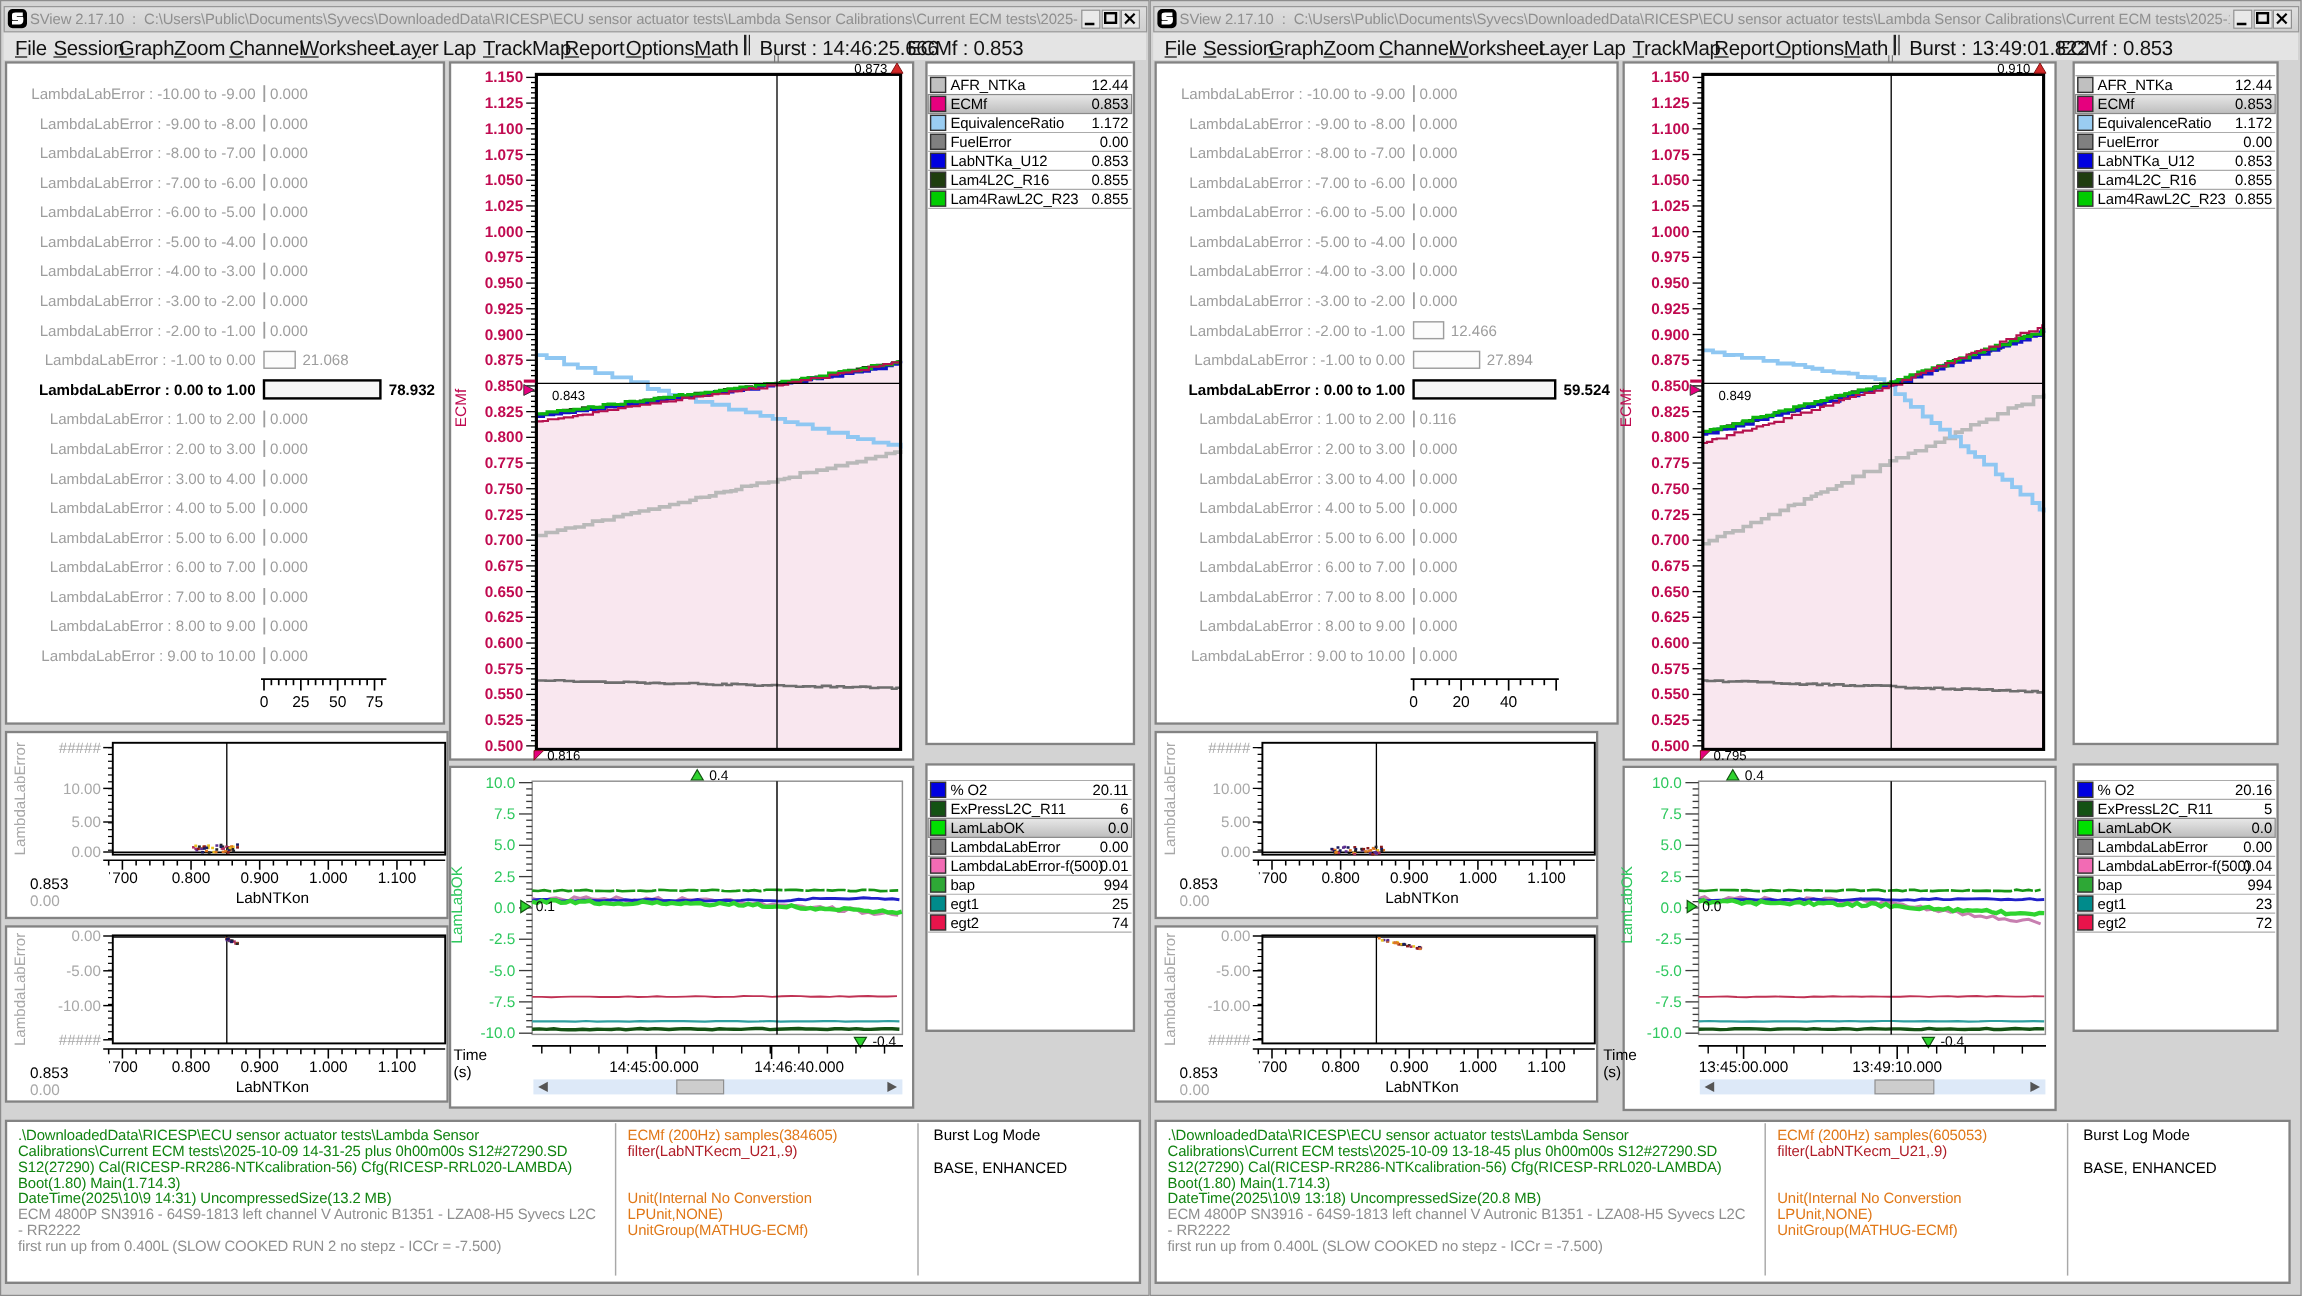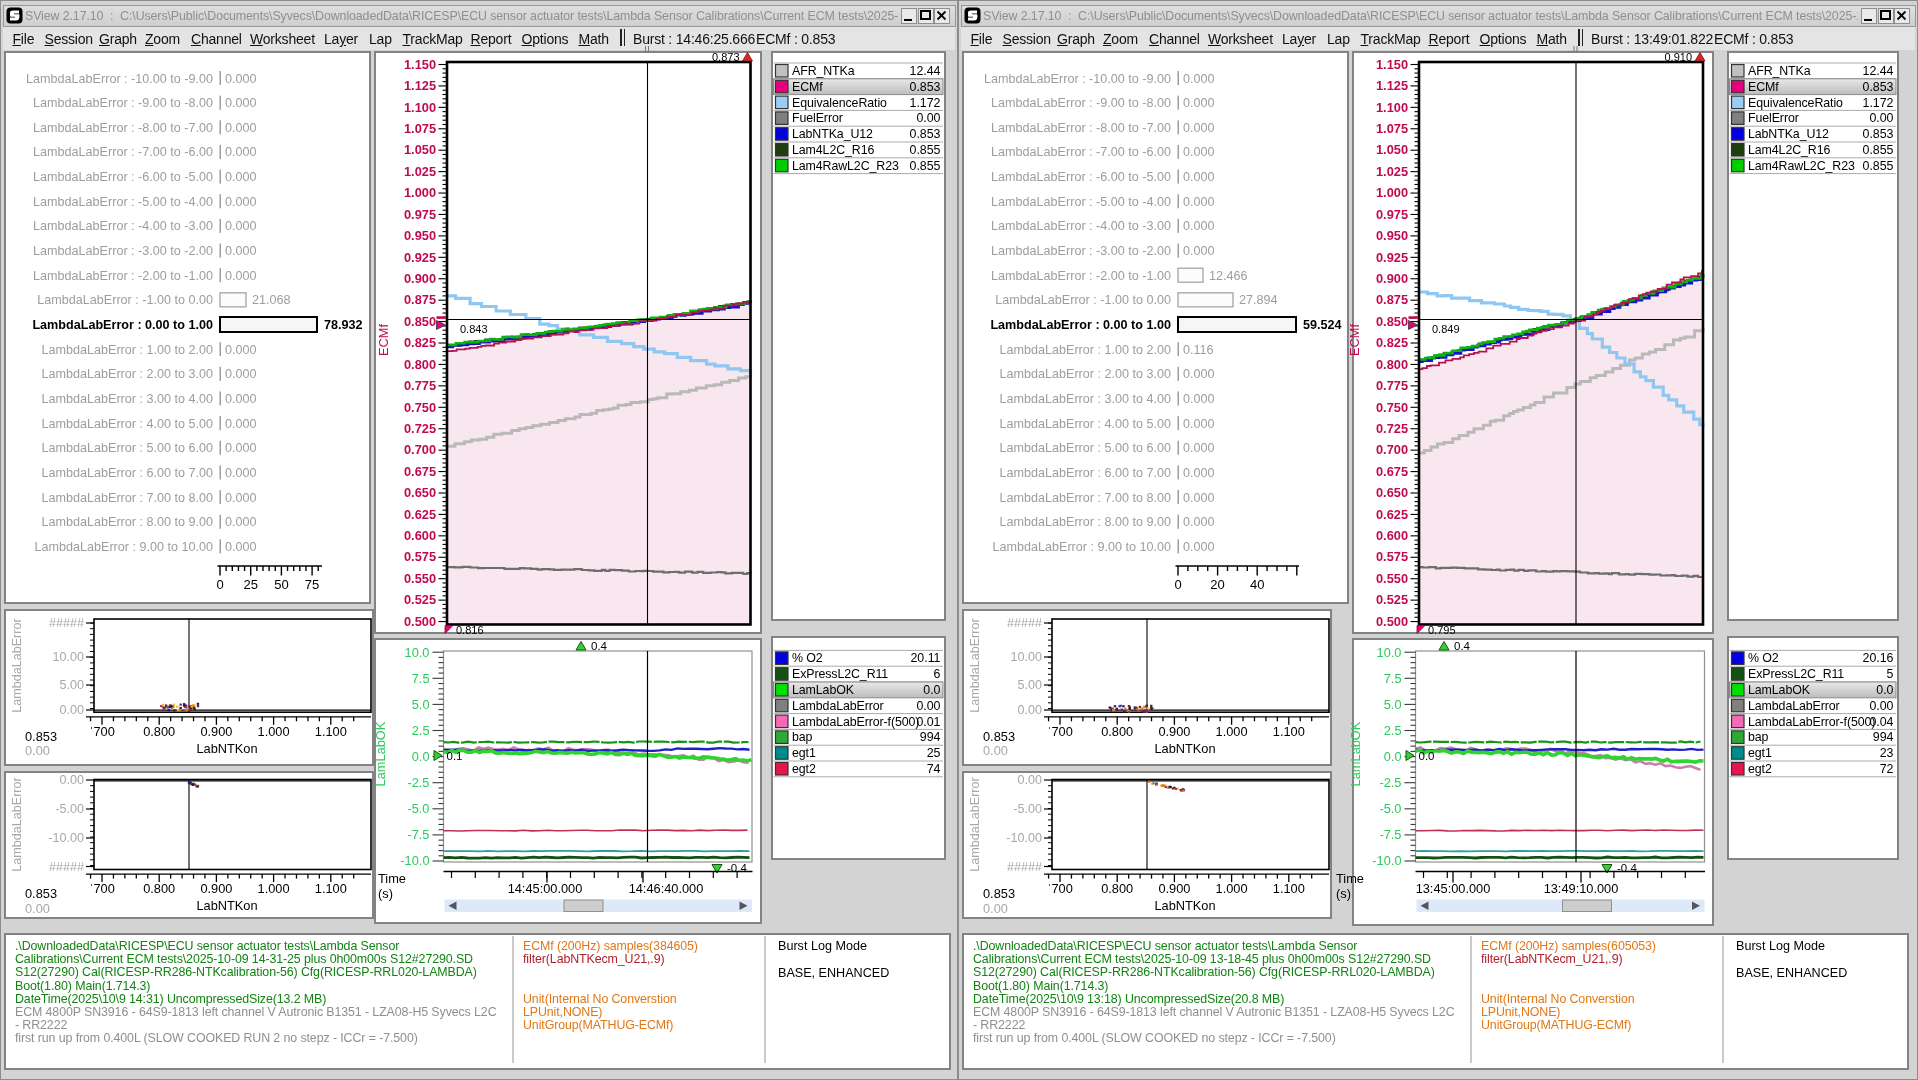--- a/index.html
+++ b/index.html
@@ -2,21 +2,21 @@
 <html><head>
 <meta charset="utf-8">
 <style>
 html,body{margin:0;padding:0;width:1918px;height:1080px;overflow:hidden;
   font-family:"Liberation Sans",sans-serif;background:#d3d3d3;}
 .abs{position:absolute;}
 .win{position:absolute;top:0;height:1080px;background:#d3d3d3;border:1px solid #8c8c8c;box-sizing:border-box;}
 .menustrip{position:absolute;background:#e4e4e4;}
 .tbar{position:absolute;background:linear-gradient(#dedede,#cfcfcf);border:1px solid #979797;}
 .ttext{position:absolute;color:#8f8f8f;font-size:12.4px;white-space:nowrap;overflow:hidden;letter-spacing:-0.1px;}
-.mitem{position:absolute;color:#111;font-size:14px;white-space:nowrap;letter-spacing:-0.2px;}
+.mitem{position:absolute;color:#111;font-size:17px;white-space:nowrap;letter-spacing:-0.2px;}
 .panel{position:absolute;background:#fff;border:2px solid #838383;}
 svg text{font-family:"Liberation Sans",sans-serif;}
 </style>
 </head>
 <body>
 <div id="root">
     <div class="win" style="left:0px;width:958px"></div>
     <div class="menustrip" style="left:3px;top:26px;width:952px;height:24px"></div>
     <div class="tbar" style="left:3px;top:5px;width:951px;height:20px"></div>
     <svg class="abs" style="left:6px;top:7px" width="17" height="17">

